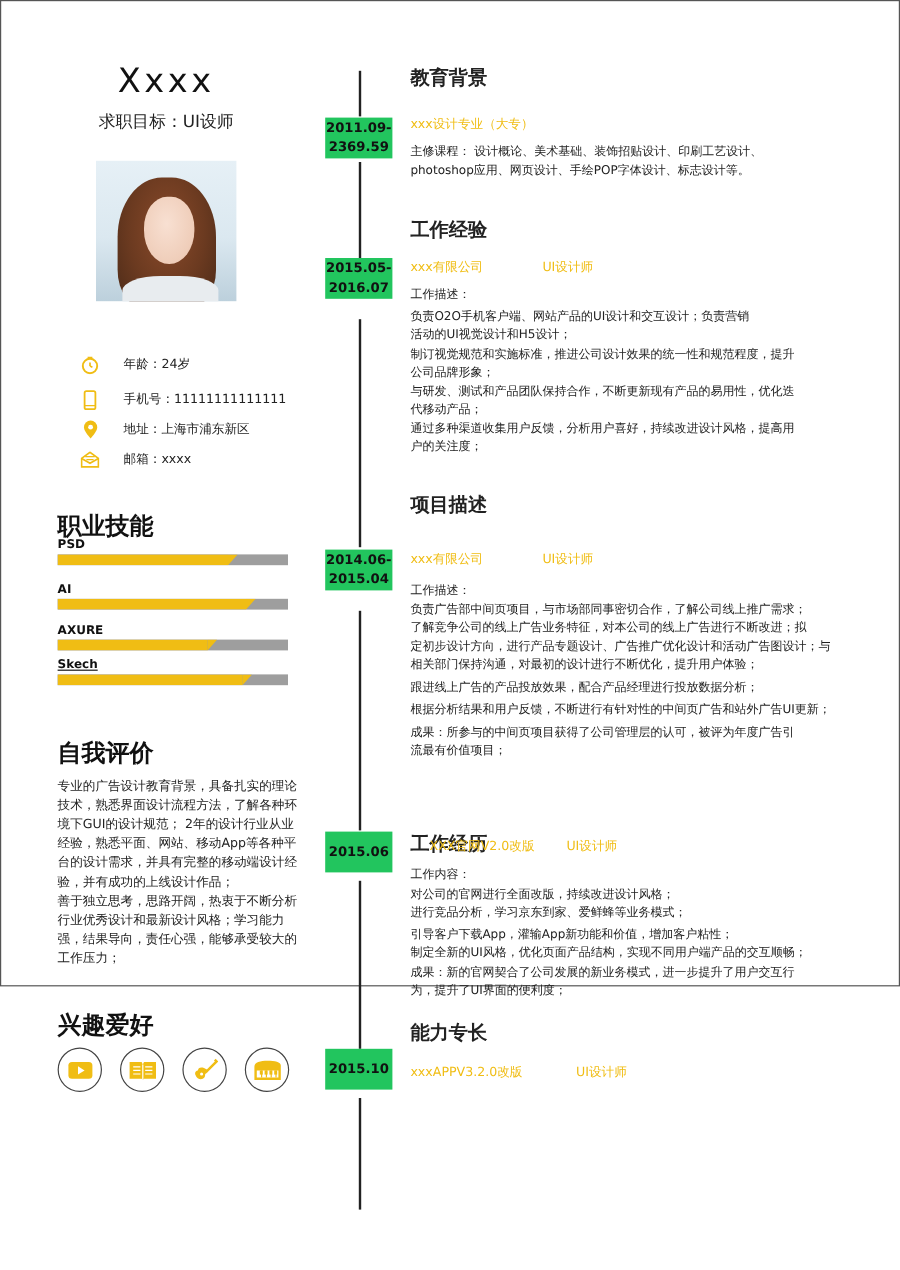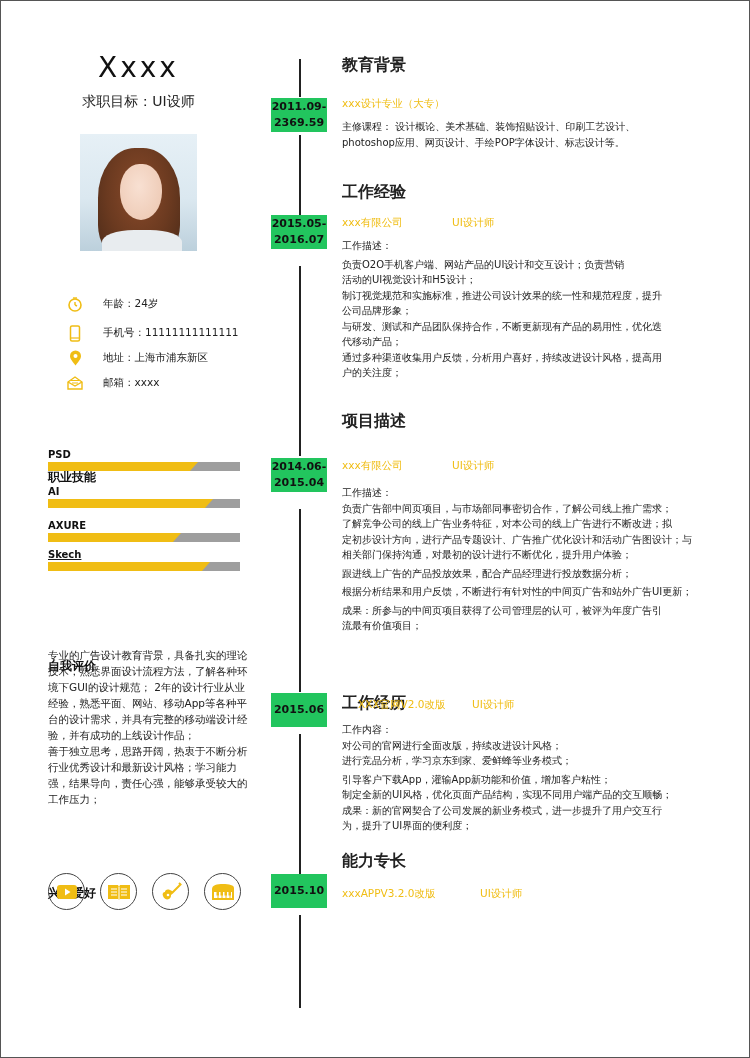--- a/index.html
+++ b/index.html
@@ -1,36 +1,36 @@
 <!DOCTYPE html>
 <html><head>
   <meta charset="utf-8">
   <style>
     * { margin: 0; padding: 0; box-sizing: border-box; }
     html, body { width: 750px; height: 1058px; background: #ffffff; overflow: hidden; }
     body { font-family: "DejaVu Sans", "Liberation Sans", sans-serif; color: #1a1a1a; position: relative; }
-    .frame { position: absolute; left: 0; top: 0; width: 750px; height: 1058px; border: 1px solid #555; }
+    .frame { position: absolute; left: 0; top: 0; width: 750px; height: 822px; border: 1px solid #555; }
 
     
     .name { position: absolute; left: 0; width: 275px; top: 50px; text-align: center; font-size: 28px; letter-spacing: 3px; font-family: "DejaVu Sans", sans-serif; color: #111; }
     .goal { position: absolute; left: 0; width: 275px; top: 92px; text-align: center; font-size: 14px; color: #222; }
     .photo { position: absolute; left: 79px; top: 133px; width: 117px; height: 117px; overflow: hidden;
       background: linear-gradient(180deg, #e6f0f6 0%, #dbe8f0 55%, #bcd0dc 100%); }
     .photo .hair { position: absolute; left: 18px; top: 14px; width: 82px; height: 110px; border-radius: 45% 45% 30% 30%;
       background: radial-gradient(ellipse at 50% 40%, #8a4a2a 0%, #6b3a20 55%, #4a2a18 100%); }
     .photo .face { position: absolute; left: 40px; top: 30px; width: 42px; height: 56px; border-radius: 46% 46% 50% 50%;
       background: radial-gradient(ellipse at 45% 40%, #f8e0d2 0%, #efcdb9 70%, #d9b19a 100%); }
     .photo .shoulder { position: absolute; left: 22px; top: 96px; width: 80px; height: 30px; border-radius: 40% 40% 0 0; background: #e8ecef; }
 
     .info { position: absolute; left: 65px; width: 200px; }
     .info-row { position: absolute; left: 0; height: 18px; display: flex; align-items: center; }
     .info-row .ic { width: 18px; height: 18px; display: flex; align-items: center; justify-content: center; }
     .info-row .txt { margin-left: 19px; font-size: 10.5px; color: #222; white-space: nowrap; }
 
-    .lhead { position: absolute; left: 47px; font-size: 12px; font-weight: bold; color: #111; margin-top: 44px; }
+    .lhead { position: absolute; left: 47px; font-size: 20px; font-weight: bold; color: #111; }
     .skill { position: absolute; left: 47px; width: 192px; }
     .skill .lbl { font-size: 10px; font-weight: bold; color: #111; height: 14px; line-height: 14px; }
     .skill .bar { position: relative; height: 9px; background: #9e9e9e; overflow: hidden; }
     .skill .fill { position: absolute; left: 0; top: 0; height: 9px; background: #f0bd14; }
     .skill .fill::after { content: ""; position: absolute; right: -8px; top: 0; width: 0; height: 0;
       border-top: 9px solid #f0bd14; border-right: 8px solid transparent; }
 
     .self { position: absolute; left: 47px; top: 646px; width: 205px; font-size: 10.5px; line-height: 16px; color: #222; }
     .self p { margin: 0; }
 

